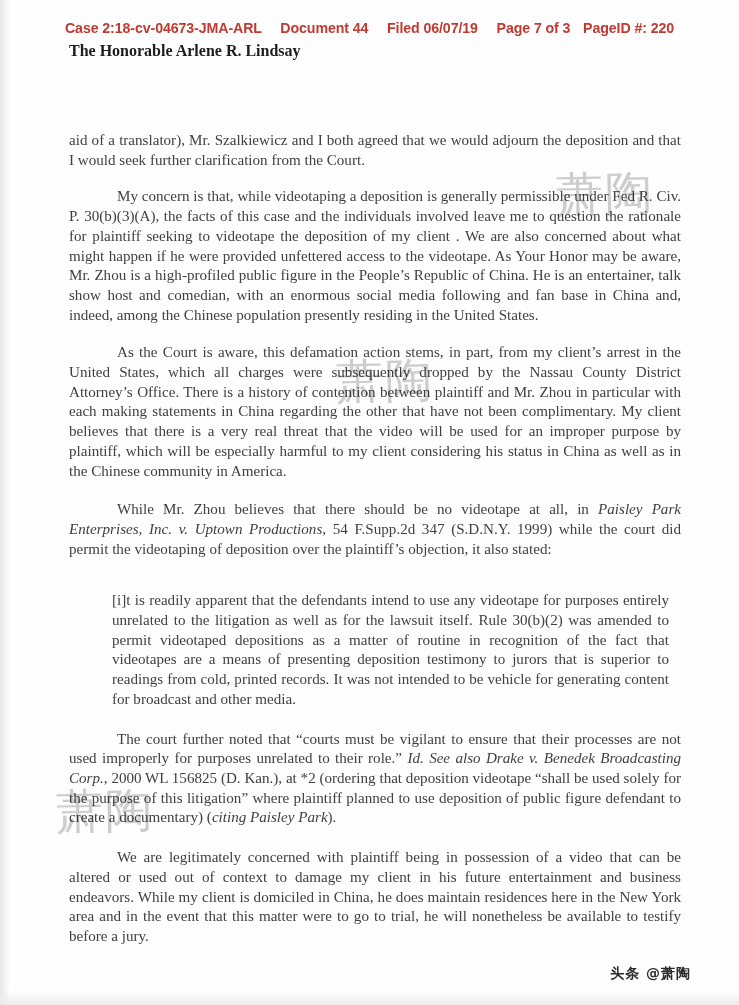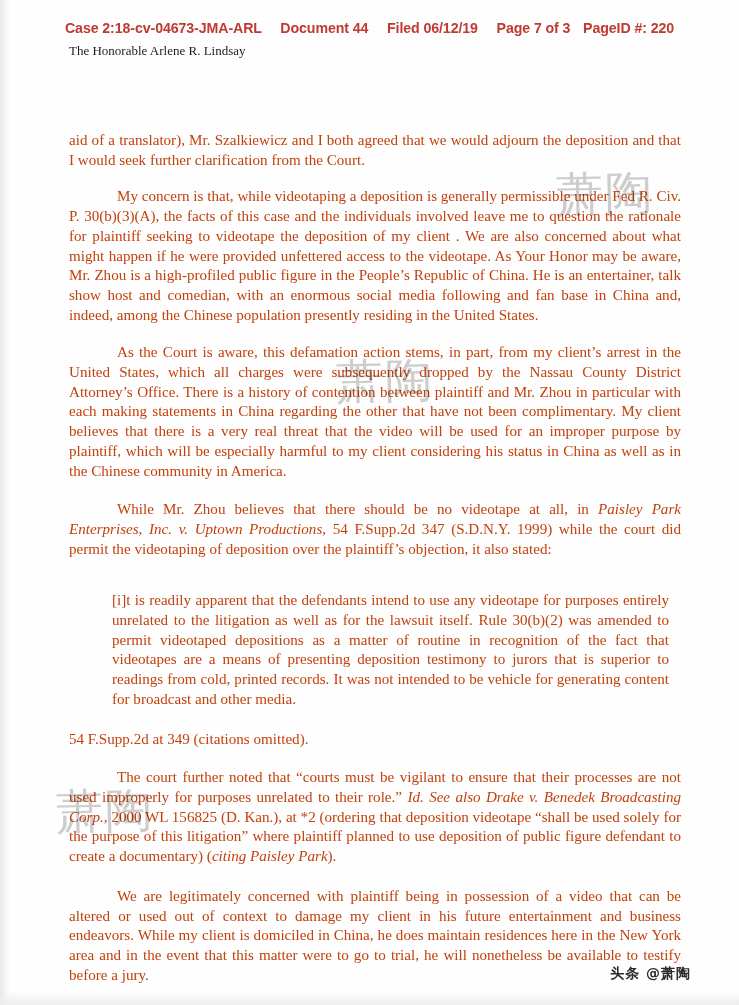--- a/index.html
+++ b/index.html
@@ -54,33 +54,34 @@
     letter-spacing: -0.1px;
     white-space: nowrap;
   }
   #ecf-header .seg { display: inline; }
   #ecf-header .gap { display: inline-block; width: 11px; }
 
   
   #letterhead {
     position: absolute;
     left: 69px; top: 41px;
-    font-size: 13px;
+    font-size: 16px;
     line-height: 19.6px;
     color: #1c1c1c;
+    font-weight: bold;
   }
   #letterhead div { white-space: nowrap; }
 
   
   #body-column {
     position: absolute;
     left: 69px;
     top: 131px;
     width: 612px;
-    color: #c2410c;
+    color: #404040;
     font-size: 15.1px;
     line-height: 19.7px;
   }
   p.para {
     margin: 0 0 18px 0;
     text-align: justify;
     text-justify: inter-word;
     text-indent: 48px;
     hyphens: none;
   }
@@ -157,21 +158,21 @@
 <div id="page-sheet">
 
   <div id="scan-edge-left"></div>
   <div id="scan-edge-bottom"></div>
 
   <div id="ecf-header">
     <span class="seg">Case 2:18-cv-04673-JMA-ARL</span>
     <span class="gap"></span>
     <span class="seg">Document 44</span>
     <span class="gap"></span>
-    <span class="seg">Filed 06/12/19</span>
+    <span class="seg">Filed 06/07/19</span>
     <span class="gap"></span>
     <span class="seg">Page 7 of 3</span>
     <span style="display:inline-block;width:5px;"></span>
     <span class="seg">PageID #: 220</span>
   </div>
 
   <div id="letterhead">
     <div>The Honorable Arlene R. Lindsay</div>
   </div>
 
@@ -180,21 +181,20 @@
     <p class="para noindent" id="para-1">aid of a translator), Mr. Szalkiewicz and I both agreed that we would adjourn the deposition and that I would seek further clarification from the Court.</p>
 
     <p class="para" id="para-2">My concern is that, while videotaping a deposition is generally permissible under Fed R. Civ. P. 30(b)(3)(A), the facts of this case and the individuals involved leave me to question the rationale for plaintiff seeking to videotape the deposition of my client . We are also concerned about what might happen if he were provided unfettered access to the videotape.  As Your Honor may be aware, Mr. Zhou is a high-profiled public figure in the People’s Republic of China.  He is an entertainer, talk show host and comedian, with an enormous social media following and fan base in China and, indeed, among the Chinese population presently residing in the United States.</p>
 
     <p class="para" id="para-3">As the Court is aware, this defamation action stems, in part, from my client’s arrest in the United States, which all charges were subsequently dropped by the Nassau County District Attorney’s Office.  There is a history of contention between plaintiff and Mr. Zhou in particular with each making statements in China regarding the other that have not been complimentary.  My client believes that there is a very real threat that the video will be used for an improper purpose by plaintiff, which will be especially harmful to my client considering his status in China as well as in the Chinese community in America.</p>
 
     <p class="para" id="para-4"><span>While Mr. Zhou believes that there should be no videotape at all, in </span><em>Paisley Park Enterprises, Inc. v. Uptown Productions</em><span>, 54 F.Supp.2d 347 (S.D.N.Y. 1999) while the court did permit the videotaping of deposition over the plaintiff’s objection, it also stated:</span></p>
 
     <p class="blockquote" id="blockquote-1">[i]t is readily apparent that the defendants intend to use any videotape for purposes entirely unrelated to the litigation as well as for the lawsuit itself. Rule 30(b)(2) was amended to permit videotaped depositions as a matter of routine in recognition of the fact that videotapes are a means of presenting deposition testimony to jurors that is superior to readings from cold, printed records. It was not intended to be vehicle for generating content for broadcast and other media.</p>
 
-    <p class="cite-line" id="cite-1">54 F.Supp.2d at 349 (citations omitted).</p>
 
     <p class="para" id="para-5"><span>The court further noted that “courts must be vigilant to ensure that their processes are not used improperly for purposes unrelated to their role.” </span><em>Id.</em><span>  </span><em>See also Drake v. Benedek Broadcasting Corp.</em><span>, 2000 WL 156825 (D. Kan.), at *2 (ordering that deposition videotape “shall be used solely for the purpose of this litigation” where plaintiff planned to use deposition of public figure defendant to create a documentary) (</span><em>citing Paisley Park</em><span>).</span></p>
 
     <p class="para" id="para-6">We are legitimately concerned with plaintiff being in possession of a video that can be altered or used out of context to damage my client in his future entertainment and business endeavors.  While my client is domiciled in China, he does maintain residences here in the New York area and in the event that this matter were to go to trial, he will nonetheless be available to testify before a jury.</p>
 
   </div>
 
   <div class="watermark" id="watermark-top-right">萧陶</div>
   <div class="watermark" id="watermark-center">萧陶</div>
   <div class="watermark" id="watermark-bottom-left">萧陶</div>

